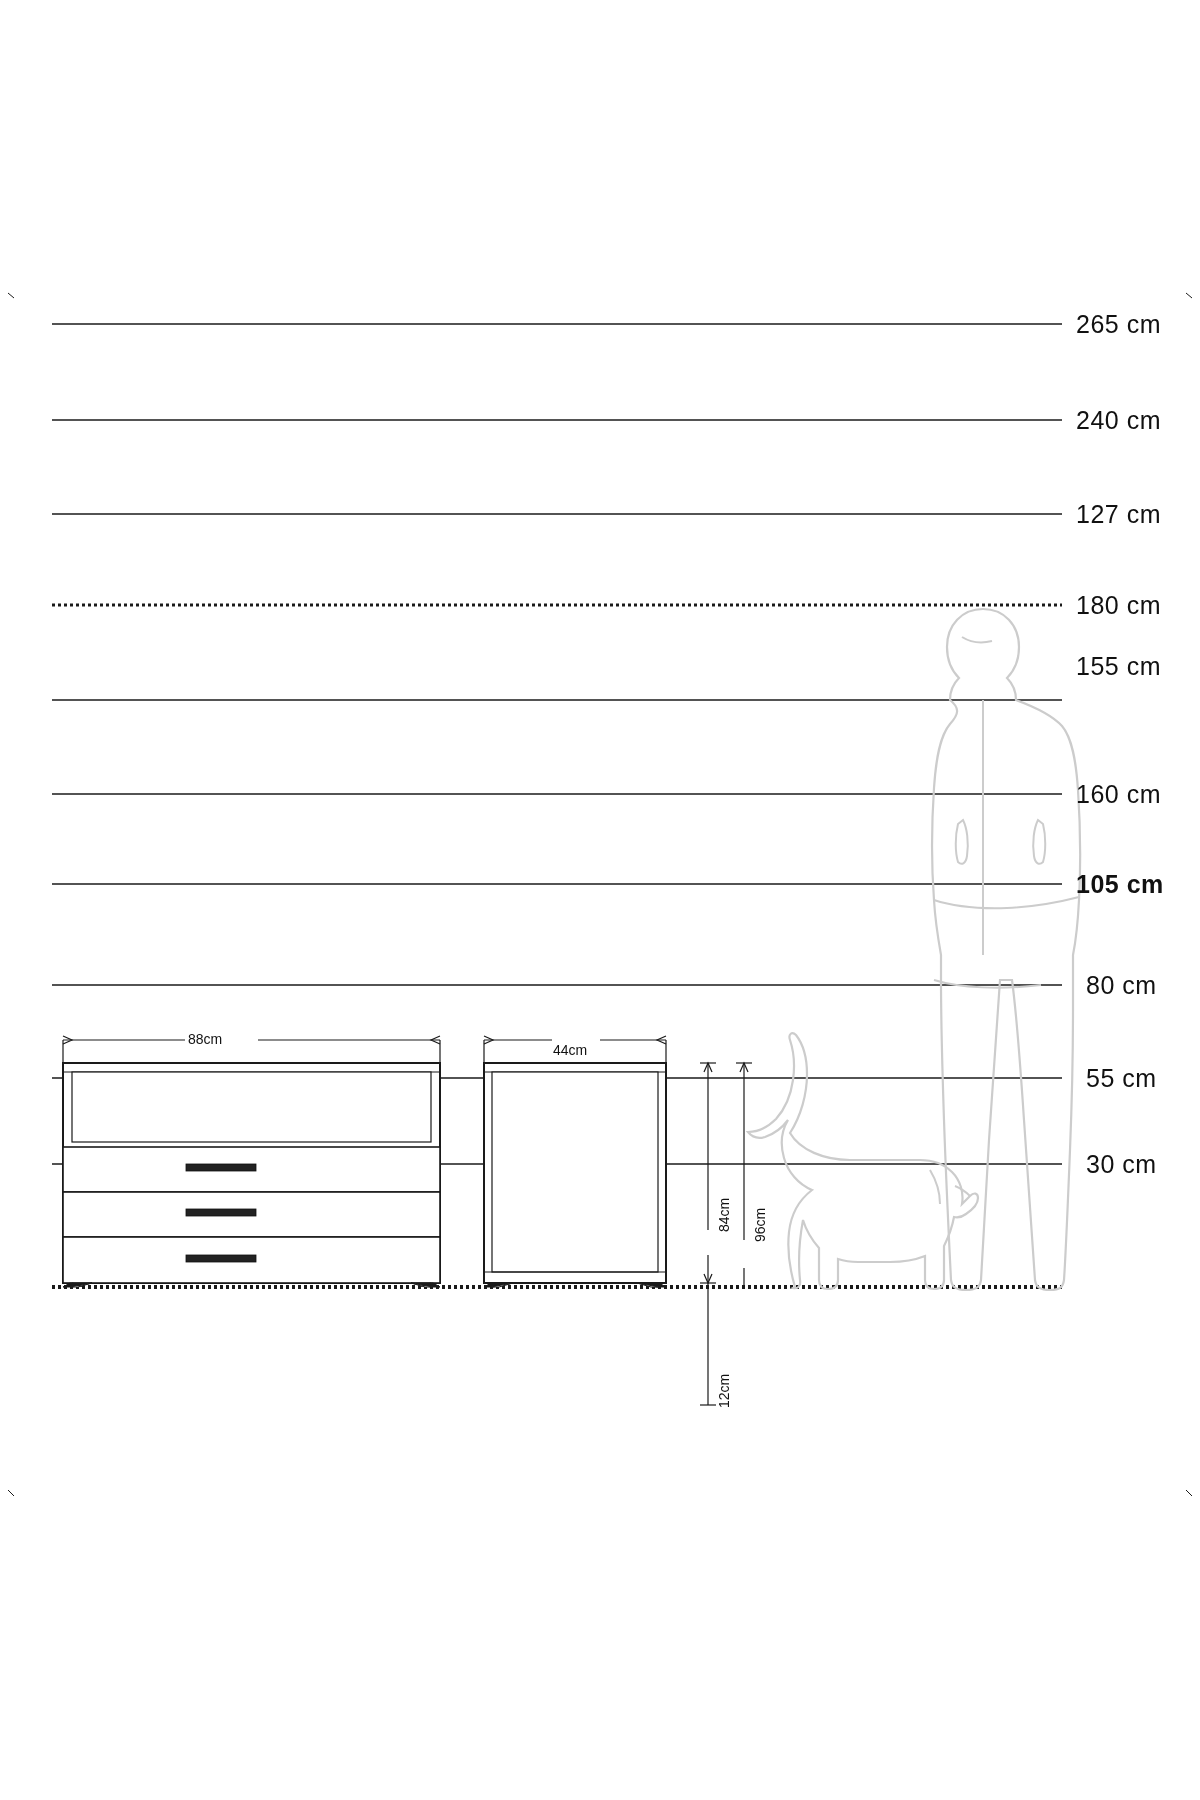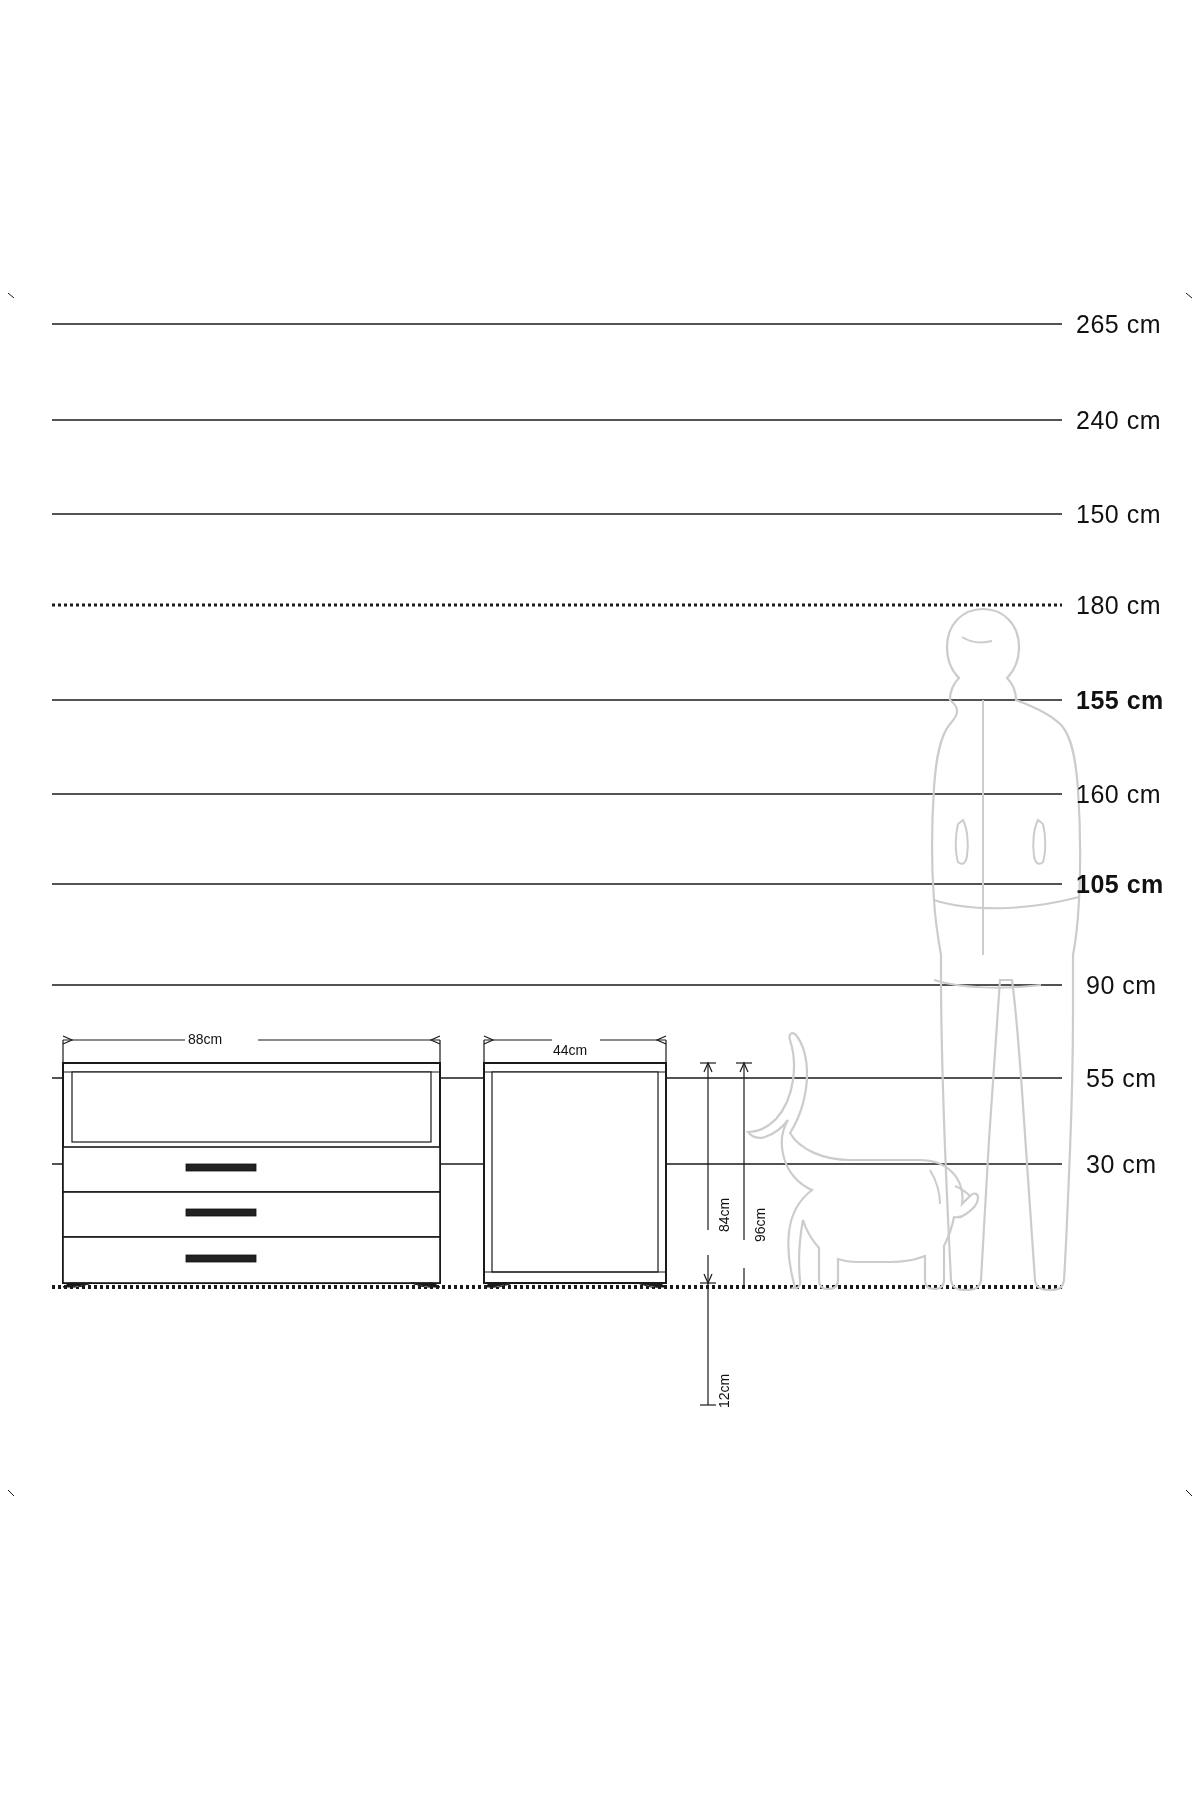--- a/index.html
+++ b/index.html
@@ -376,26 +376,26 @@
            C800 1236 798 1260 800 1280
            C801 1286 798 1289 793 1288 Z"></path>
       <path fill="none" stroke="#cccccc" stroke-width="2" d="M930 1170 C936 1180 940 1192 940 1204"></path>
       <path fill="none" stroke="#cccccc" stroke-width="2" d="M955 1186 C960 1188 966 1192 970 1196"></path>
     </g>
 
   </svg>
 
   <div class="scale-label" style="left:1076px; top:310px;">265 cm</div>
   <div class="scale-label" style="left:1076px; top:406px;text-align:right;">240 cm</div>
-  <div class="scale-label" style="left:1076px; top:500px;">150 cm</div>
+  <div class="scale-label" style="left:1076px; top:500px;">127 cm</div>
   <div class="scale-label" style="left:1076px; top:591px;">180 cm</div>
-  <div class="scale-label" style="left:1076px; top:686px;font-weight:bold;">155 cm</div>
+  <div class="scale-label" style="left:1076px; top:652px;">155 cm</div>
   <div class="scale-label" style="left:1076px; top:780px;">160 cm</div>
   <div class="scale-label" style="left:1076px; top:870px;font-weight:bold;">105 cm</div>
-  <div class="scale-label" style="left:1086px; top:971px;">90 cm</div>
+  <div class="scale-label" style="left:1086px; top:971px;">80 cm</div>
   <div class="scale-label" style="left:1086px; top:1064px;">55 cm</div>
   <div class="scale-label" style="left:1086px; top:1150px;">30 cm</div>
 
   <div class="dim-label" style="left:188px; top:1031px;">88cm</div>
   <div class="dim-label" style="left:553px; top:1031px;margin-top:11px;">44cm</div>
 
   <div class="dim-label vert" style="left:716px; top:1232px; transform: rotate(-90deg);">84cm</div>
   <div class="dim-label vert" style="left:752px; top:1242px; transform: rotate(-90deg);">96cm</div>
   <div class="dim-label vert" style="left:716px; top:1408px; transform: rotate(-90deg);">12cm</div>
 

